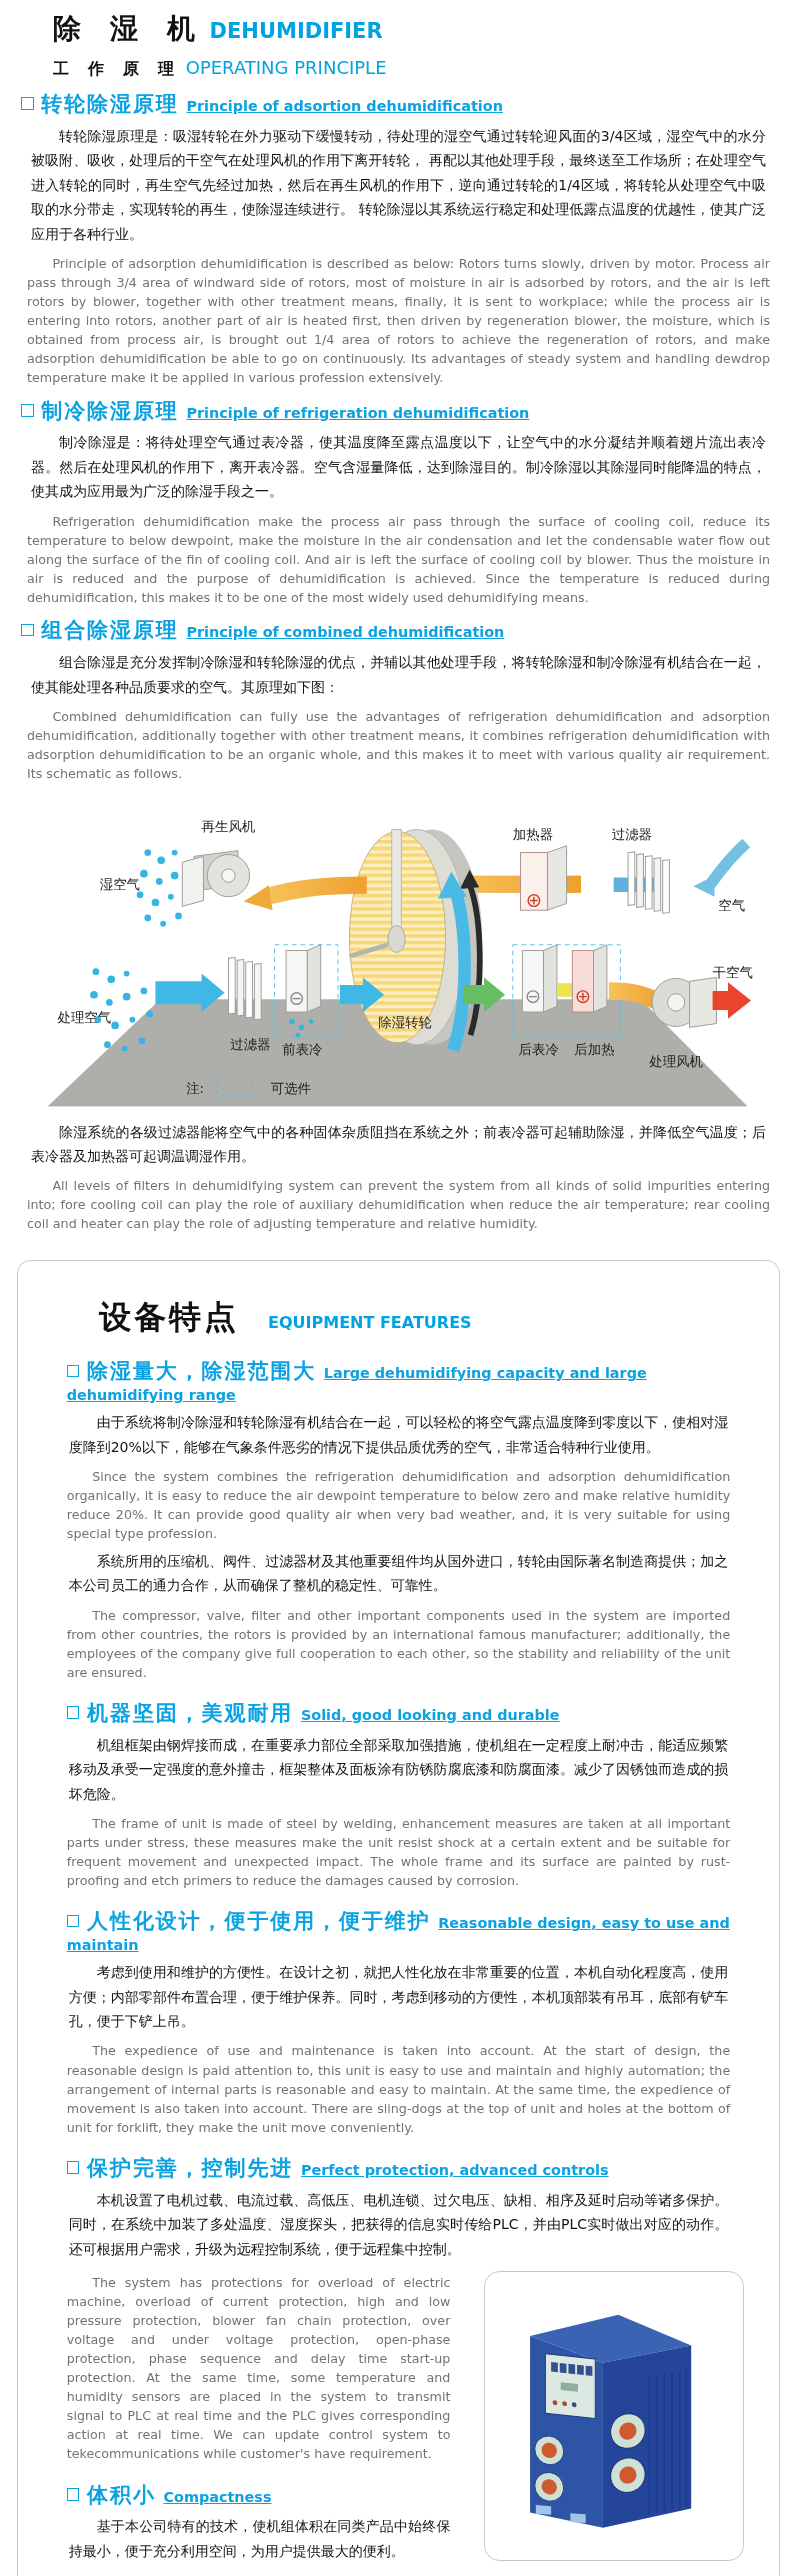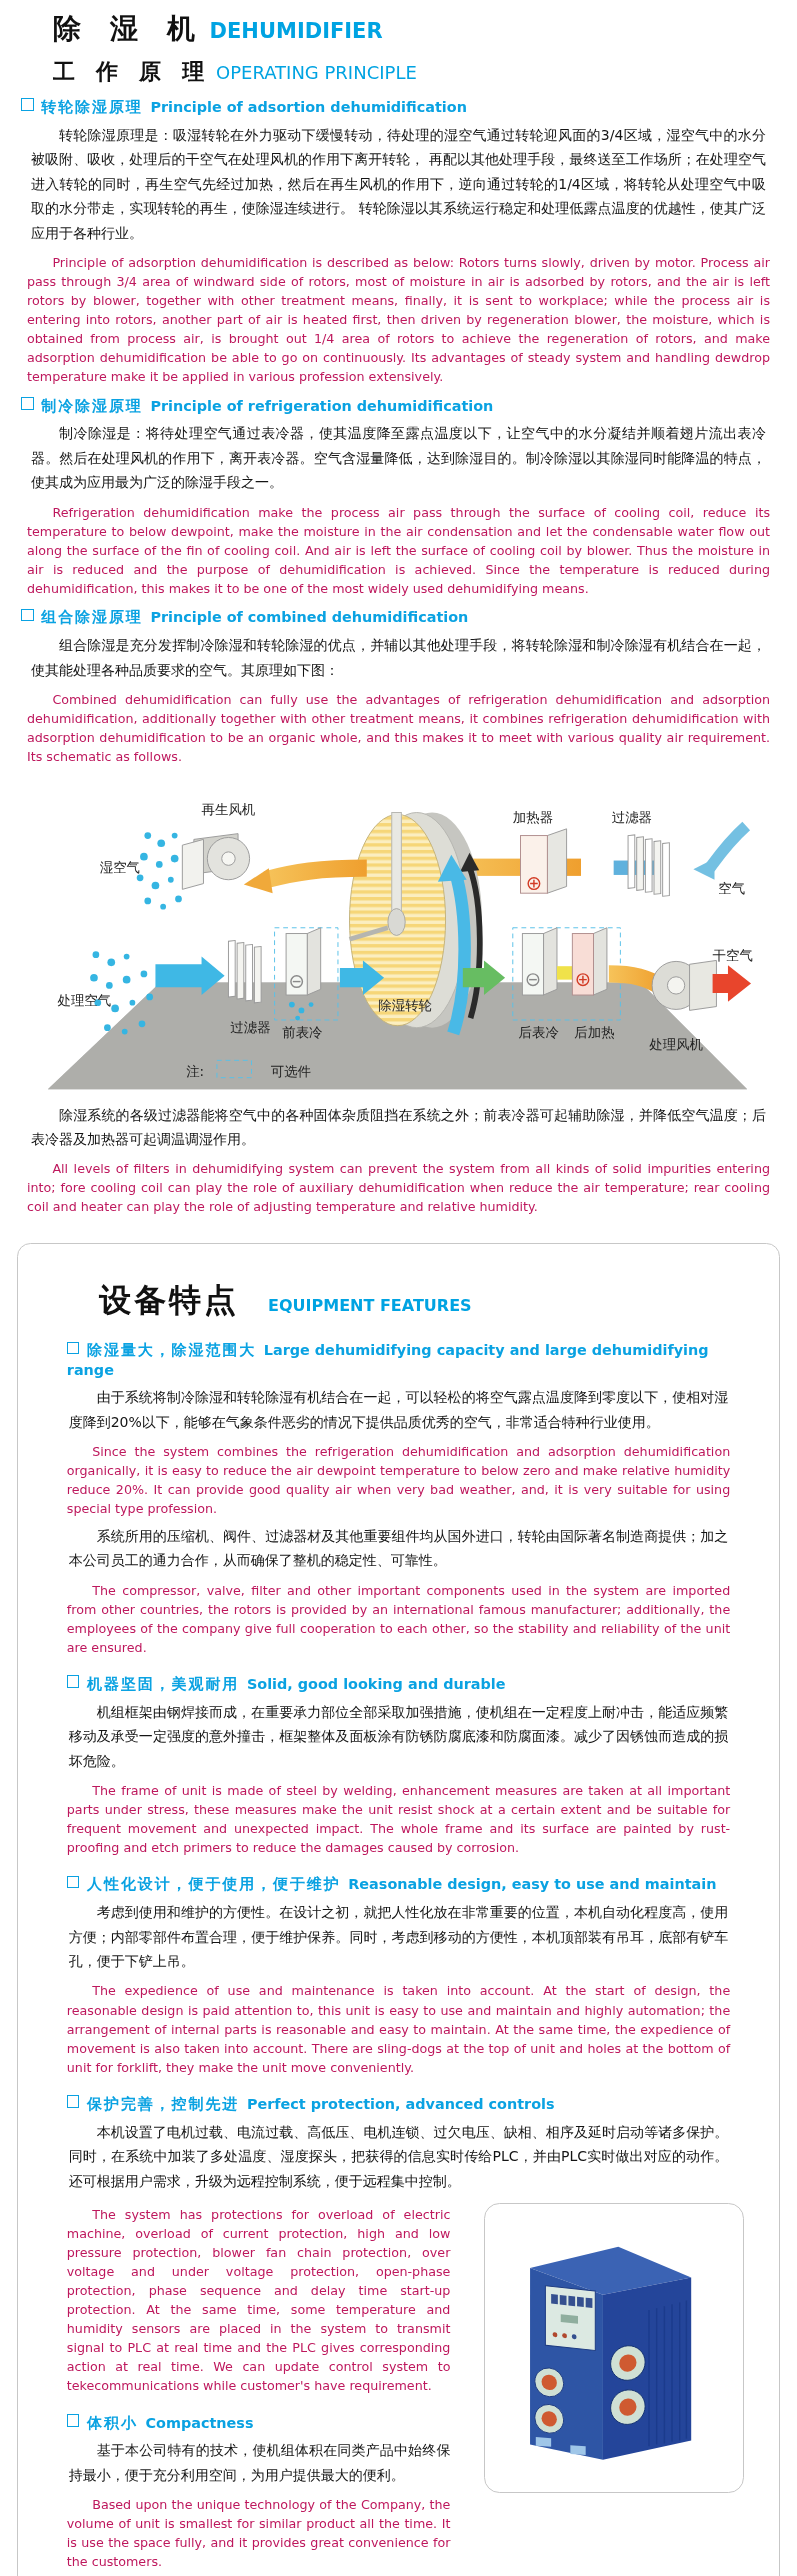--- a/index.html
+++ b/index.html
@@ -4,28 +4,28 @@
 <style>
   html,body{margin:0;padding:0;background:#fff;}
   body{font-family:"DejaVu Sans","Liberation Sans",sans-serif;color:#1a1a1a;width:797px;}
   .page{width:797px;min-height:2576px;position:relative;background:#fff;padding-top:7.7px;box-sizing:border-box;}
 
   
   .h1{margin:1.9px 0 3.8px 53px;}
   .h1 .cn{font-size:28px;font-weight:bold;letter-spacing:9.6px;color:#111;}
   .h1 .en{font-size:21px;font-weight:bold;color:#00a3e2;letter-spacing:0px;}
   .h2{margin:9.6px 0 1.9px 53px;}
-  .h2 .cn{font-size:22px;font-weight:bold;letter-spacing:6.7px;color:#111;}
+  .h2 .cn{font-size:16px;font-weight:bold;letter-spacing:6.7px;color:#111;}
   .h2 .en{font-size:18px;font-weight:normal;color:#00a3e2;}
   .subhead{margin:9.6px 0 1.9px 21px;color:#0aa2e2;font-weight:bold;}
   .subhead .sq{display:inline-block;width:10.6px;height:10.6px;border:1.9px solid #0aa2e2;margin-right:7.7px;vertical-align:1px;}
-  .subhead .cn{font-size:15px;letter-spacing:1.9px;font-family:Liberation Mono, monospace;}
-  .subhead .en{font-size:14.4px;margin-left:7.7px;}
+  .subhead .cn{font-size:21px;letter-spacing:1.9px;font-family:Liberation Mono, monospace;}
+  .subhead .en{font-size:14.4px;margin-left:7.7px;text-decoration:underline;}
   .para-cn{font-size:14px;line-height:1.75;text-align:justify;text-indent:2em;margin:5.8px 31px 3.8px 31px;color:#141414;}
-  .para-en{font-size:12.7px;line-height:1.5;text-align:justify;text-indent:2em;margin:7.7px 27px 3.8px 27px;color:#be185d;}
+  .para-en{font-size:12.7px;line-height:1.5;text-align:justify;text-indent:2em;margin:7.7px 27px 3.8px 27px;color:#737373;}
 
   
   .diagram-wrap{margin:9.6px 0 5.8px 40px;}
   svg text{font-family:"DejaVu Sans","Liberation Sans",sans-serif;}
 
   
   .features-box{border:1.9px solid #c7c7c7;border-radius:13.5px;margin:27px 17.3px 0 17.3px;padding:27px 35px 29px 35px;}
   .feat-title{margin:7.7px 0 13.5px 46px;}
   .feat-title .cn{font-size:32px;font-weight:bold;letter-spacing:2.9px;color:#111;}
   .feat-title .en{font-size:16px;font-weight:bold;color:#00a3e2;margin-left:24px;}

